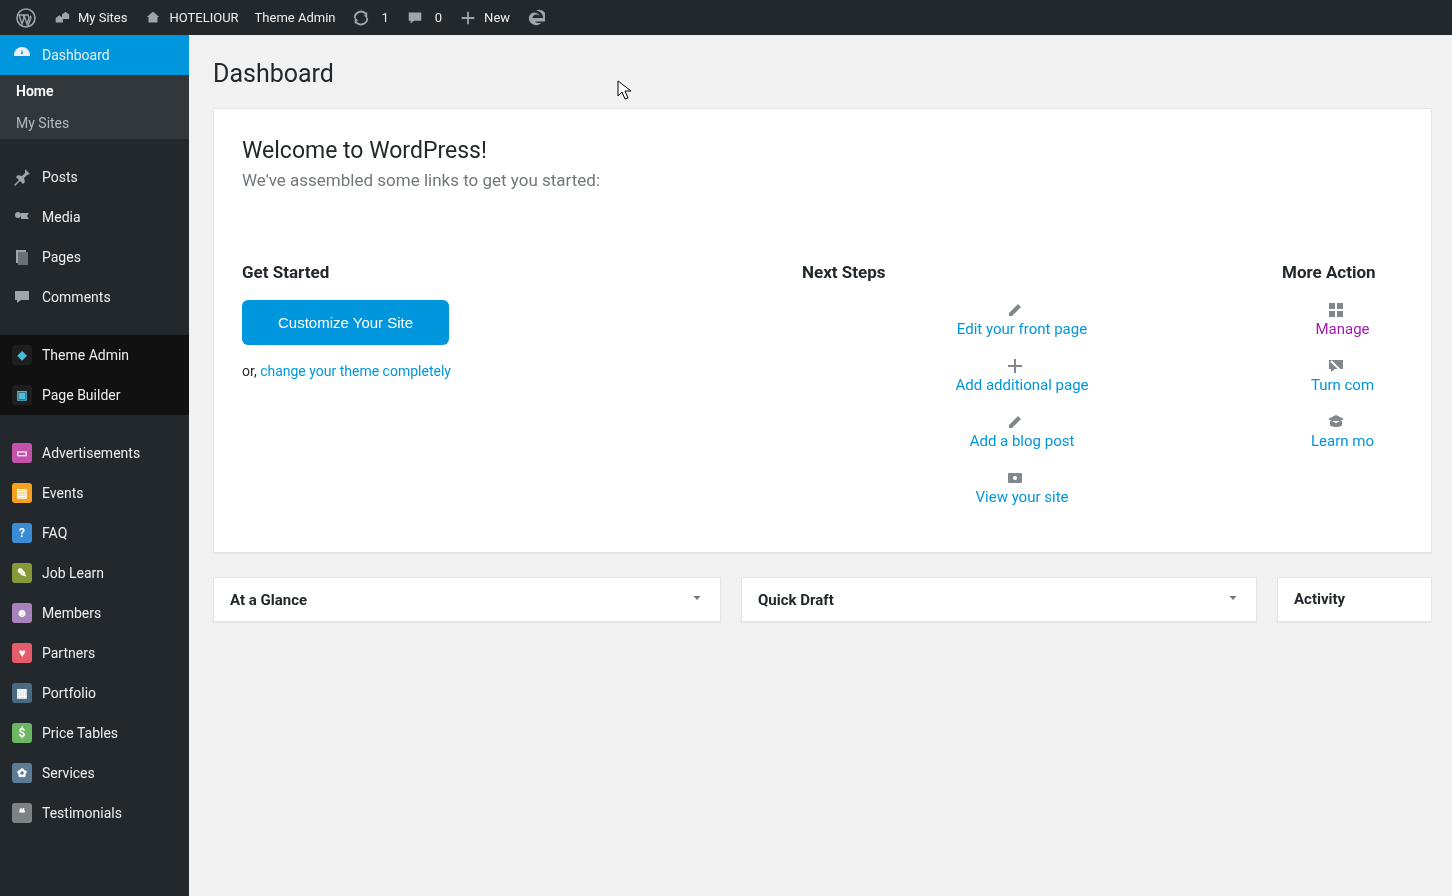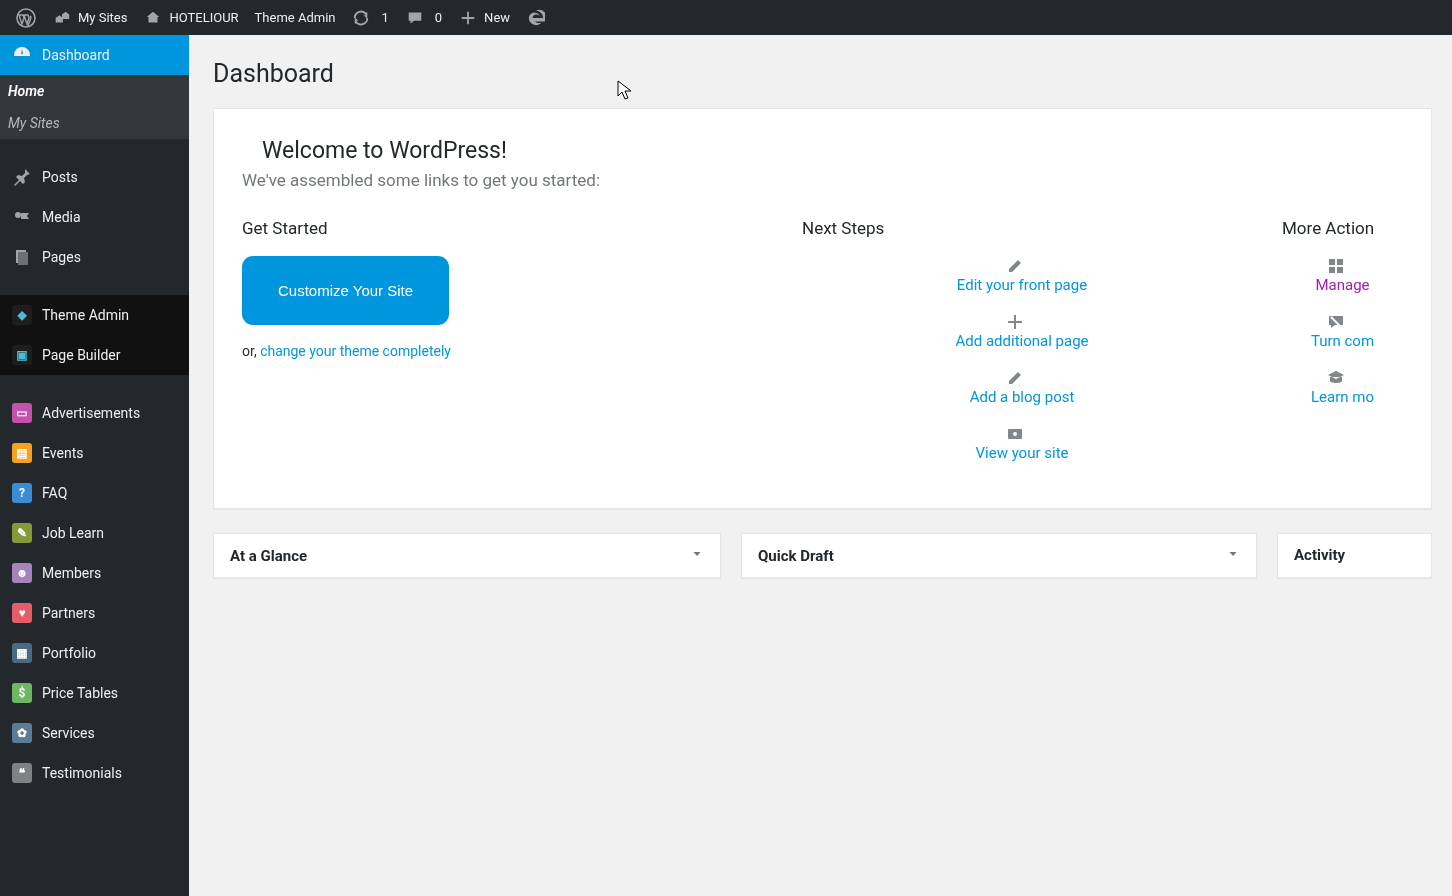--- a/index.html
+++ b/index.html
@@ -13,21 +13,21 @@
 .ab-label { color: #eee; }
 .ab-count { margin-left: 4px; color: #eee; }
 
 
 .sidebar { position: absolute; left: 0; top: 35px; bottom: 0; width: 189px; background: #23282d; color: #eee; font-size: 14px; }
 .sidebar a { color: #eee; text-decoration: none; display: flex; align-items: center; padding: 10px 12px; cursor: pointer; }
 .menu-top { position: relative; }
 .menu-top.current { background: #0096dd; font-weight: 400; }
 .menu-top.current::after { content: ""; position: absolute; right: -10px; top: 50%; transform: translateY(-50%); border: 10px solid transparent; border-left-color: #0096dd; width: 0; height: 0; }
 .submenu { background: #32373c; }
-.submenu a { padding: 8px 8px; color: #b4b9be; font-size: 14px; font-style: italic; }
+.submenu a { padding: 8px 16px; color: #b4b9be; font-size: 14px; }
 .submenu a.current { color: #fff; font-weight: 600; }
 .menu-icon { width: 20px; height: 20px; margin-right: 10px; display: inline-flex; align-items: center; justify-content: center; fill: #a0a5aa; }
 .menu-top.current .menu-icon { fill: #fff; }
 .menu-sep { height: 18px; }
 .generic-icon { width: 20px; height: 20px; margin-right: 10px; display: inline-flex; align-items: center; justify-content: center; border-radius: 3px; font-size: 12px; font-weight: bold; }
 .gi-ads { background: #c452aa; color:#fff; }
 .gi-events { background: #f6a120; color:#fff; }
 .gi-faq { background: #3a8dd4; color:#fff; }
 .gi-job { background: #869837; color:#fff; }
 .gi-members { background: #a883bb; color:#fff; }
@@ -36,28 +36,28 @@
 .gi-price { background: #6db762; color:#fff; }
 .gi-services { background: #5c7c95; color:#fff; }
 .gi-testimonials { background: #7d8284; color:#fff; }
 .gi-theme { background: #1e1e1e; color:#4bbcda; border-radius: 3px; }
 
 
 .content { position: absolute; left: 189px; top: 35px; right: 0; bottom: 0; padding: 24px 20px 0 24px; background: #f1f1f1; overflow: hidden; }
 h1.page-title { font-size: 25px; font-weight: 400; color: #23282d; margin-bottom: 20px; }
 
 .welcome-panel { background: #fff; border: 1px solid #e5e5e5; padding: 28px 28px 28px 28px; box-shadow: 0 1px 1px rgba(0,0,0,.04); margin-bottom: 24px; }
-.welcome-panel h2 { font-size: 23px; font-weight: 400; color: #23282d; margin-bottom: 6px; margin-left: 20px; }
+.welcome-panel h2 { font-size: 23px; font-weight: 400; color: #23282d; margin-bottom: 6px; }
 .welcome-panel .about { font-size: 17px; color: #72777c; margin-bottom: 28px; }
 .welcome-cols { display: flex; gap: 40px; }
-.welcome-col h3 { font-size: 17px; font-weight: 400; color: #23282d; margin-bottom: 18px; }
+.welcome-col h3 { font-size: 17px; font-weight: 700; color: #23282d; margin-bottom: 18px; margin-top: 44px; }
 .col-getstarted { flex: 0 0 520px; }
 .col-nextsteps { flex: 0 0 440px; }
 .col-more { flex: 1; }
-.btn-primary { display: inline-block; background: #0096dd; color: #fff; padding: 26px 36px; font-size: 15px; border-radius: 11px; border: none; cursor: pointer; margin-bottom: 18px; }
+.btn-primary { display: inline-block; background: #0096dd; color: #fff; padding: 14px 36px; font-size: 15px; border-radius: 6px; border: none; cursor: pointer; margin-bottom: 18px; }
 .or-line { font-size: 14px; color: #23282d; }
 .or-line a { color: #0096dd; text-decoration: none; cursor: pointer; }
 .welcome-list { list-style: none; }
 .welcome-list li { display: flex; align-items: center; margin-bottom: 18px; flex-direction: column; }
 .welcome-list .li-icon { width: 20px; height: 20px; margin-right: 14px; fill: #555d66; display: inline-flex; align-items: center; justify-content: center; }
 .welcome-list a { color: #0096dd; font-size: 15px; text-decoration: none; cursor: pointer; }
 
 .postbox-row { display: flex; gap: 20px; }
 .postbox { background: #fff; border: 1px solid #e5e5e5; box-shadow: 0 1px 1px rgba(0,0,0,.04); flex: 1; min-width: 0; }
 .postbox-header { display: flex; align-items: center; justify-content: space-between; padding: 12px 16px; cursor: pointer; }
@@ -175,20 +175,30 @@
     <a>
         <span class="menu-icon">
           <svg viewBox="0 0 20 20" width="20" height="20">
             <rect x="4" y="3" width="10" height="13" fill="#a0a5aa"></rect>
             <rect x="6" y="5" width="10" height="13" fill="#6c7176"></rect>
           </svg>
         </span>
         <span>Pages</span>
       </a>
   </div>
+  <div class="menu-top">
+    <a>
+        <span class="menu-icon">
+          <svg viewBox="0 0 20 20" width="20" height="20">
+            <path d="M3 4h14v9H9l-4 3v-3H3z" fill="#a0a5aa"></path>
+          </svg>
+        </span>
+        <span>Comments</span>
+      </a>
+  </div>
 
   <div class="menu-sep"></div>
   <div class="menu-top" style="background:#111">
     <a>
         <span class="generic-icon gi-theme">◆</span>
         <span>Theme Admin</span>
       </a>
   </div>
   <div class="menu-top" style="background:#111">
     <a>

